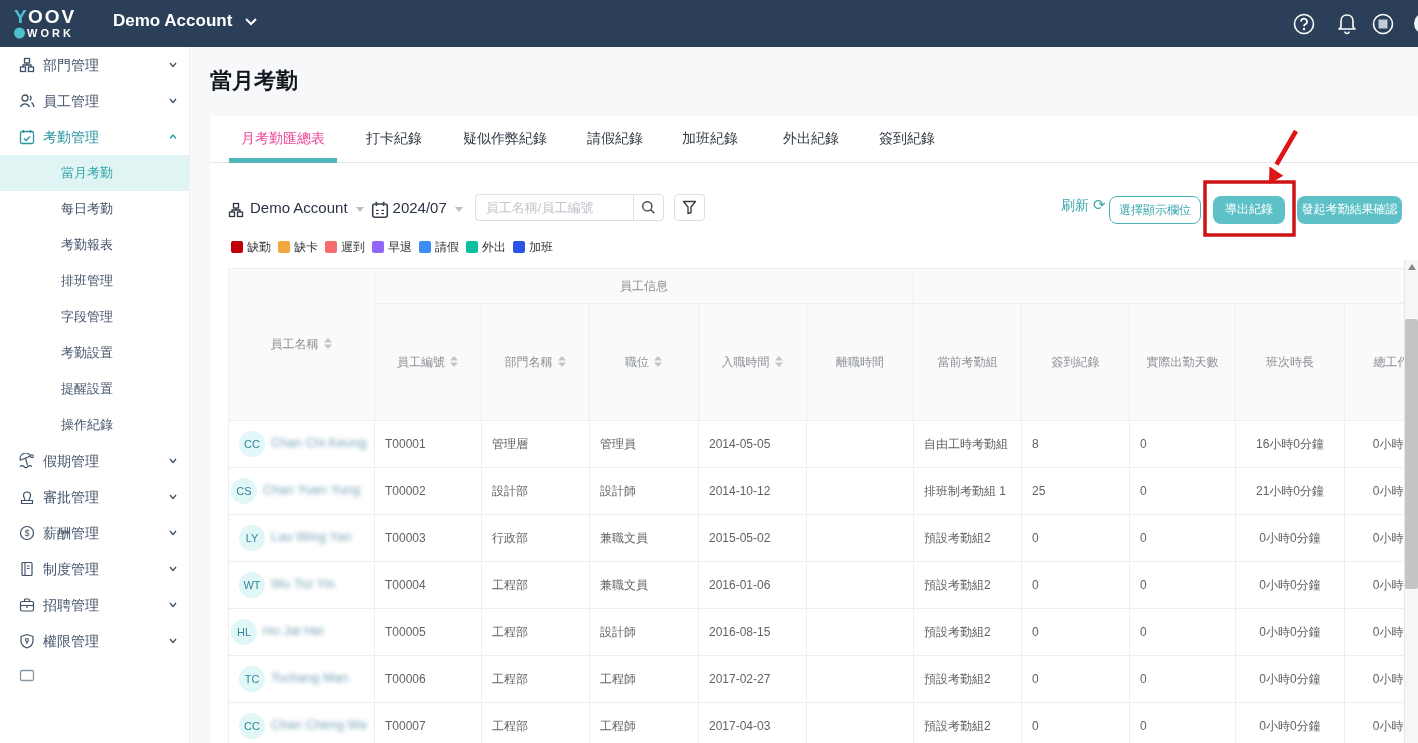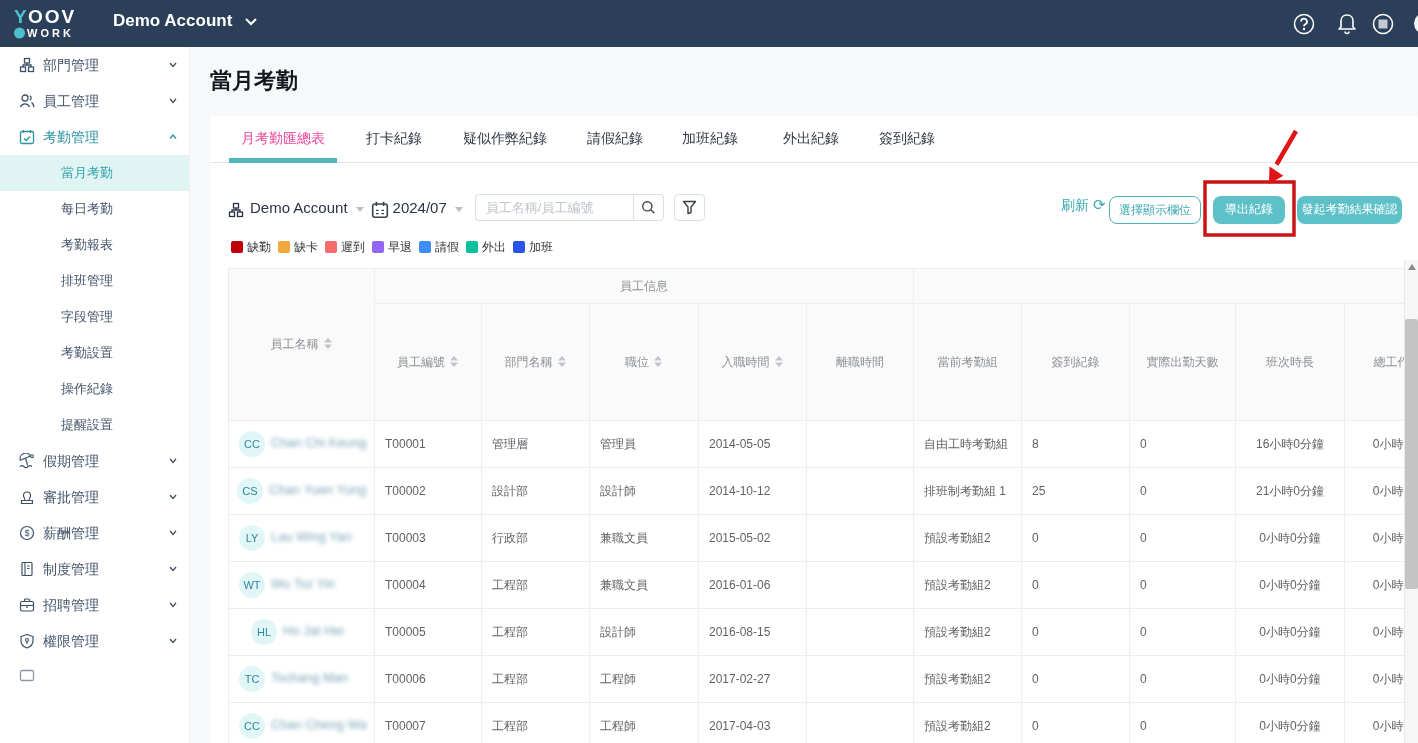--- a/index.html
+++ b/index.html
@@ -121,22 +121,22 @@
     <svg class="ch" viewBox="0 0 10 10">
         <path d="M2 6.5 L5 3 L8 6.5" stroke="#2a93a0" stroke-width="1.3" fill="none"></path>
       </svg>
   </div>
   <div class="sub on">當月考勤</div>
   <div class="sub">每日考勤</div>
   <div class="sub">考勤報表</div>
   <div class="sub">排班管理</div>
   <div class="sub">字段管理</div>
   <div class="sub">考勤設置</div>
+  <div class="sub">提醒設置</div>
   <div class="sub">操作紀錄</div>
-  <div class="sub">提醒設置</div>
   <div class="mitem">
     <svg class="ic" viewBox="0 0 16 16">
         <path d="M1.3 7.2 A5.6 5.6 0 0 1 11.6 3.0 L1.3 7.2 Z" stroke="#3d5166" stroke-width="1.2" fill="none" stroke-linejoin="round"></path>
         <path d="M6.5 5.2 L8.6 12.3" stroke="#3d5166" stroke-width="1.2" fill="none"></path>
         <circle cx="13" cy="3.2" r="1.4" stroke="#3d5166" stroke-width="1.1" fill="none"></circle>
         <path d="M1 13.6 q2 -2 4 0 t4 0 t4 0" stroke="#3d5166" stroke-width="1.2" fill="none"></path>
       </svg>
     <span class="lb">假期管理</span>
     <svg class="ch" viewBox="0 0 10 10">
         <path d="M2 3 L5 6.5 L8 3" stroke="#3d5166" stroke-width="1.3" fill="none"></path>
@@ -303,21 +303,21 @@
               <td>管理員</td>
               <td>2014-05-05</td>
               <td></td>
               <td>自由工時考勤組</td>
               <td>8</td>
               <td>0</td>
               <td style="text-align:center">16小時0分鐘</td>
               <td style="text-align:center">0小時0分鐘</td>
             </tr>
             <tr style="height:47px">
-              <td style="padding-left:8px"><span class="ava">CS</span><span class="blurname">Chan Yuen Yung</span></td>
+              <td style="padding-left:2px"><span class="ava">CS</span><span class="blurname">Chan Yuen Yung</span></td>
               <td>T00002</td>
               <td>設計部</td>
               <td>設計師</td>
               <td>2014-10-12</td>
               <td></td>
               <td>排班制考勤組 1</td>
               <td>25</td>
               <td>0</td>
               <td style="text-align:center">21小時0分鐘</td>
               <td style="text-align:center">0小時0分鐘</td>
@@ -342,21 +342,21 @@
               <td>兼職文員</td>
               <td>2016-01-06</td>
               <td></td>
               <td>預設考勤組2</td>
               <td>0</td>
               <td>0</td>
               <td style="text-align:center">0小時0分鐘</td>
               <td style="text-align:center">0小時0分鐘</td>
             </tr>
             <tr style="height:47px">
-              <td style="padding-left:22px"><span class="ava">HL</span><span class="blurname">Ho Jat Hei</span></td>
+              <td style="padding-left:2px"><span class="ava">HL</span><span class="blurname">Ho Jat Hei</span></td>
               <td>T00005</td>
               <td>工程部</td>
               <td>設計師</td>
               <td>2016-08-15</td>
               <td></td>
               <td>預設考勤組2</td>
               <td>0</td>
               <td>0</td>
               <td style="text-align:center">0小時0分鐘</td>
               <td style="text-align:center">0小時0分鐘</td>

